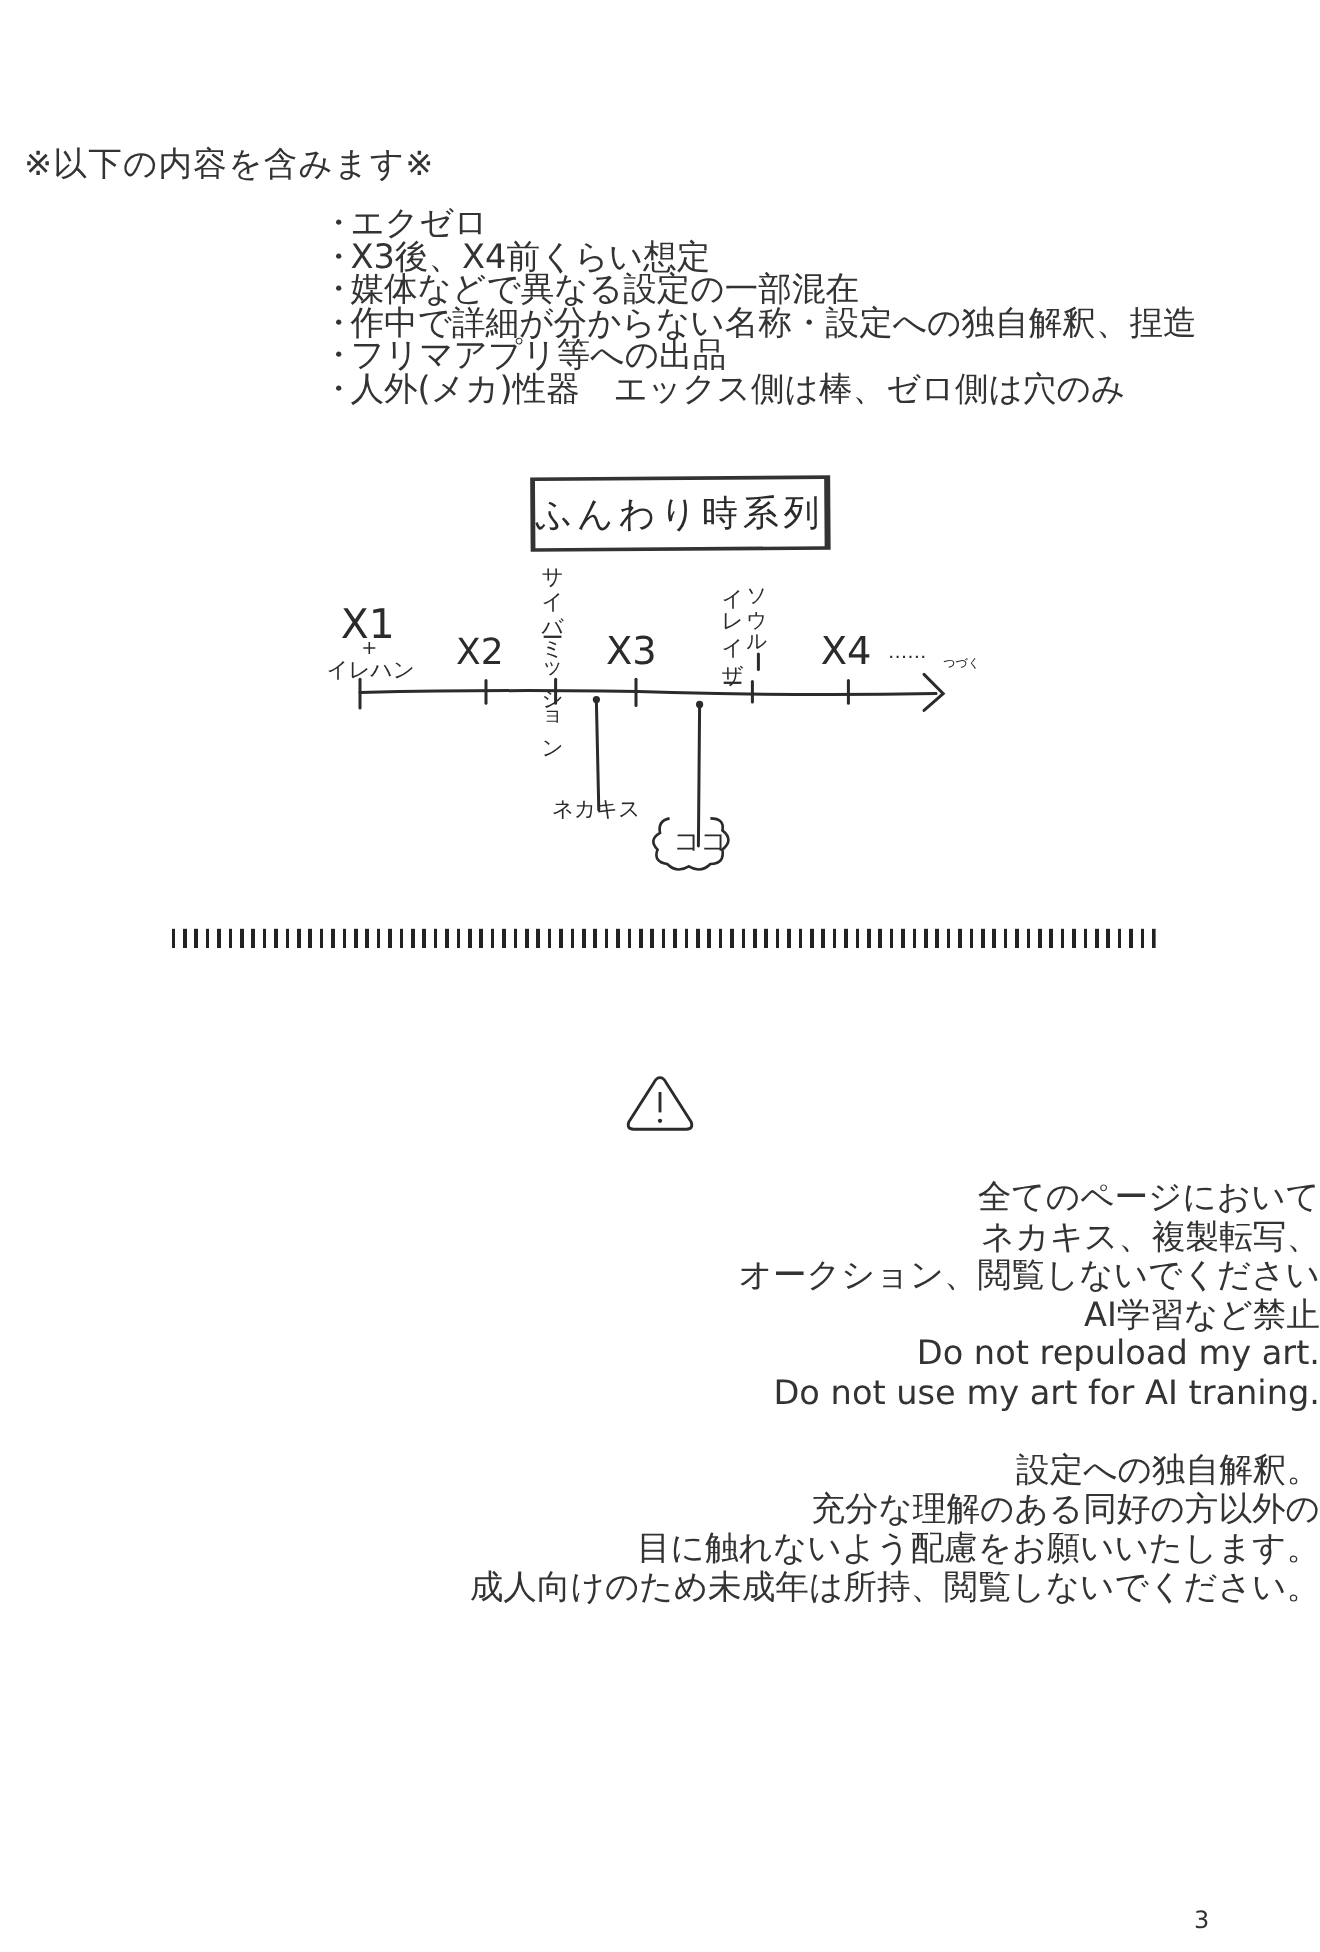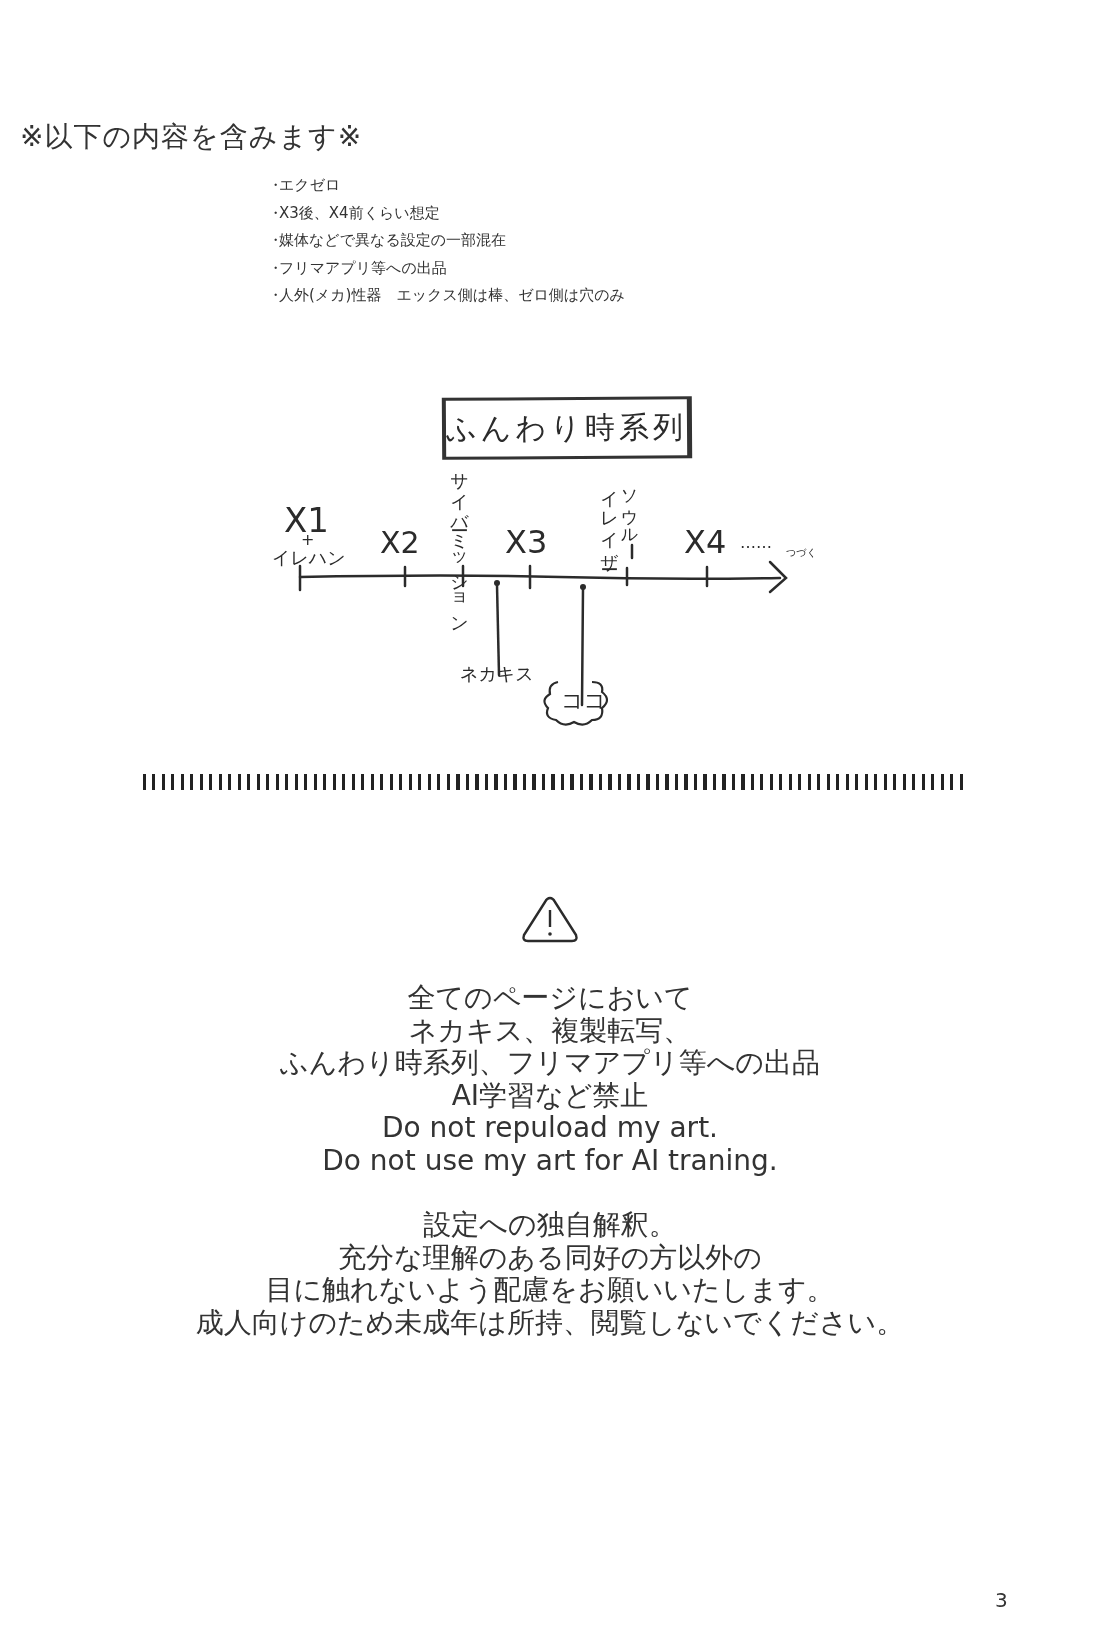--- a/index.html
+++ b/index.html
@@ -7,56 +7,57 @@
     width: 1100px; height: 1627px; position: relative; overflow: hidden;
     color: #2a2a2a;
     font-family: "DejaVu Sans", "Liberation Sans", sans-serif;
   }
   .abs { position: absolute; }
   .heading {
     left: 0; width: 1100px; top: 118px; text-align: left;
     font-size: 28px; letter-spacing: 1px; color: #333; padding-left: 20px;
   }
   .bullets {
-    left: 268px; top: 172px; font-size: 15px; line-height: 27.5px; color: #333;
+    left: 268px; top: 172px; font-size: 28px; line-height: 27.5px; color: #333;
     margin: 0; padding: 0; list-style: none; white-space: nowrap;
   }
   .bullets li::before { content: "・"; margin-right: -4px; }
   .title-box {
     left: 442px; top: 397px; width: 250px; height: 62px;
     border: 3px solid #333; border-right-width: 5px; border-left-width: 4px;
     box-sizing: border-box; transform: rotate(-0.4deg);
     display: flex; align-items: center; justify-content: center;
     font-family: "DejaVu Serif", serif; font-size: 30px; letter-spacing: 4px; color: #2b2b2b;
   }
   .tl-svg { left: 0; top: 0; }
   .hand { font-family: "DejaVu Sans", sans-serif; fill: #2b2b2b; }
   .ruler {
     left: 143px; top: 774px; width: 820px; height: 16px;
     background: repeating-linear-gradient(to right, #222 0 3px, transparent 3px 9.5px);
   }
   .warn-icon { left: 510px; top: 895px; }
   .notice {
-    left: 0; width: 1100px; top: 982px; text-align: center;
+    left: 0; width: 1100px; top: 982px; text-align: right;
     font-size: 28px; line-height: 32.5px; color: #333;
   }
   .notice .gap { height: 32px; }
   .page-num {
     left: 995px; top: 1588px; font-size: 20px; color: #333;
   }
 </style>
 </head>
 <body>
 
 <div class="abs heading">※以下の内容を含みます※</div>
 
 <ul class="abs bullets">
   <li>エクゼロ</li>
   <li>X3後、X4前くらい想定</li>
   <li>媒体などで異なる設定の一部混在</li>
+  <li>作中で詳細が分からない名称・設定への独自解釈、捏造</li>
   <li>フリマアプリ等への出品</li>
   <li>人外(メカ)性器　エックス側は棒、ゼロ側は穴のみ</li>
 </ul>
 
 <div class="abs title-box">
   <span>ふんわり時系列</span>
 </div>
 
 <svg class="abs tl-svg" width="1100" height="760">
   <g stroke="#2b2b2b" stroke-width="2.5" fill="none" stroke-linecap="round">
@@ -103,21 +104,21 @@
 
 <svg class="abs warn-icon" width="80" height="50" viewBox="0 0 80 50">
   <path d="M40 3 Q43 3 45 7 L66 40 Q68 46 62 46 L18 46 Q12 46 14 40 L35 7 Q37 3 40 3 Z" fill="none" stroke="#2b2b2b" stroke-width="2.4" stroke-linejoin="round"></path>
   <line x1="40" y1="15" x2="40" y2="32" stroke="#2b2b2b" stroke-width="2.4"></line>
   <circle cx="40" cy="39" r="1.8" fill="#2b2b2b"></circle>
 </svg>
 
 <div class="abs notice">
   <div>全てのページにおいて</div>
   <div>ネカキス、複製転写、</div>
-  <div>ふんわり時系列、フリマアプリ等への出品</div>
+  <div>オークション、閲覧しないでください</div>
   <div>AI学習など禁止</div>
   <div>Do not repuload my art.</div>
   <div>Do not use my art for AI traning.</div>
   <div class="gap"></div>
   <div>設定への独自解釈。</div>
   <div>充分な理解のある同好の方以外の</div>
   <div>目に触れないよう配慮をお願いいたします。</div>
   <div>成人向けのため未成年は所持、閲覧しないでください。</div>
 </div>
 

